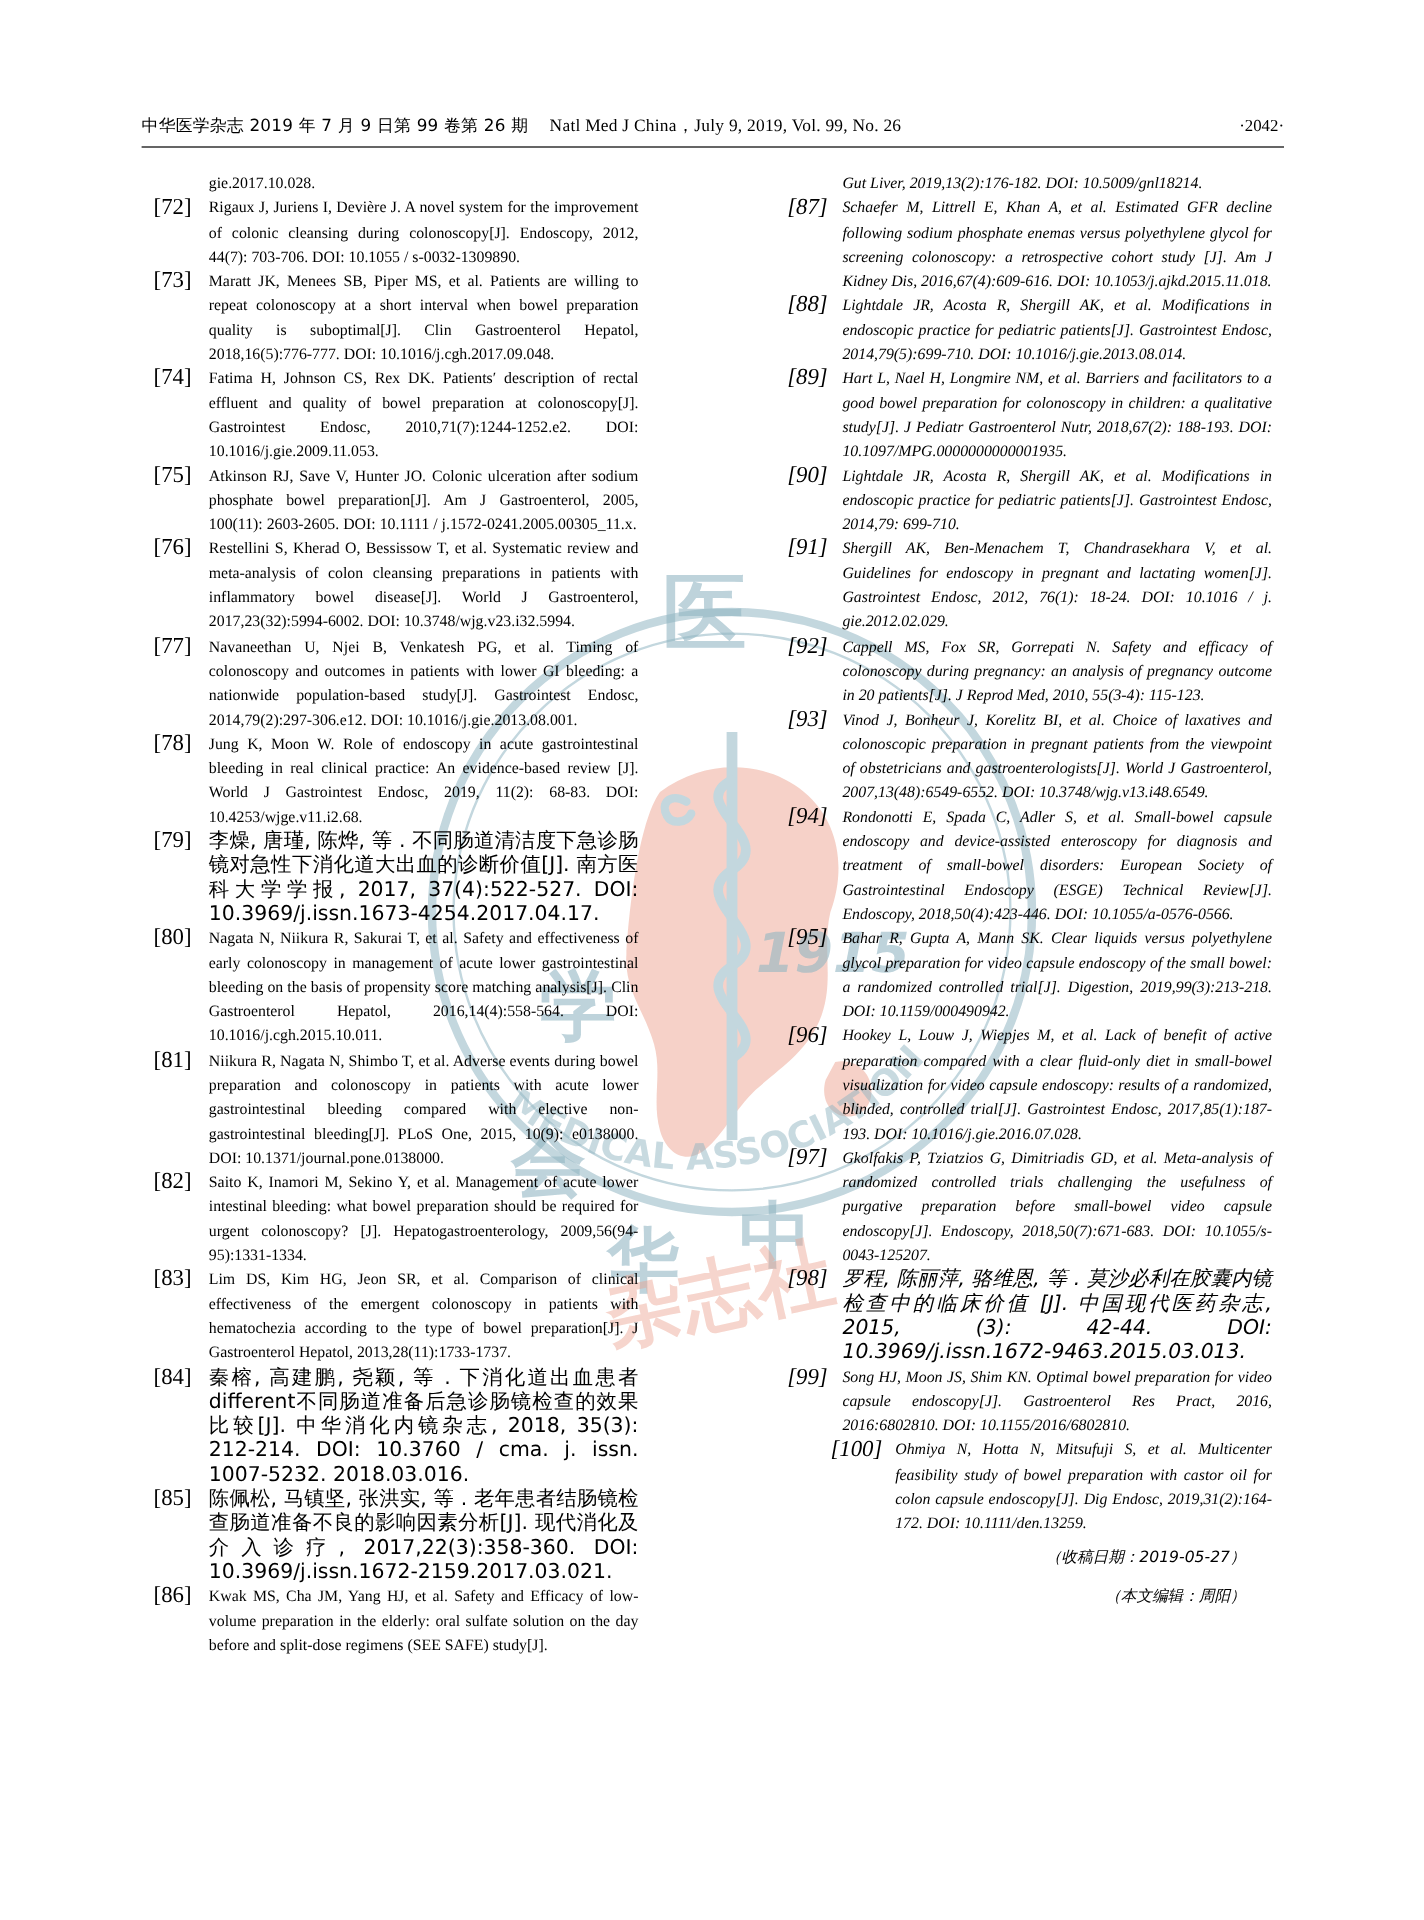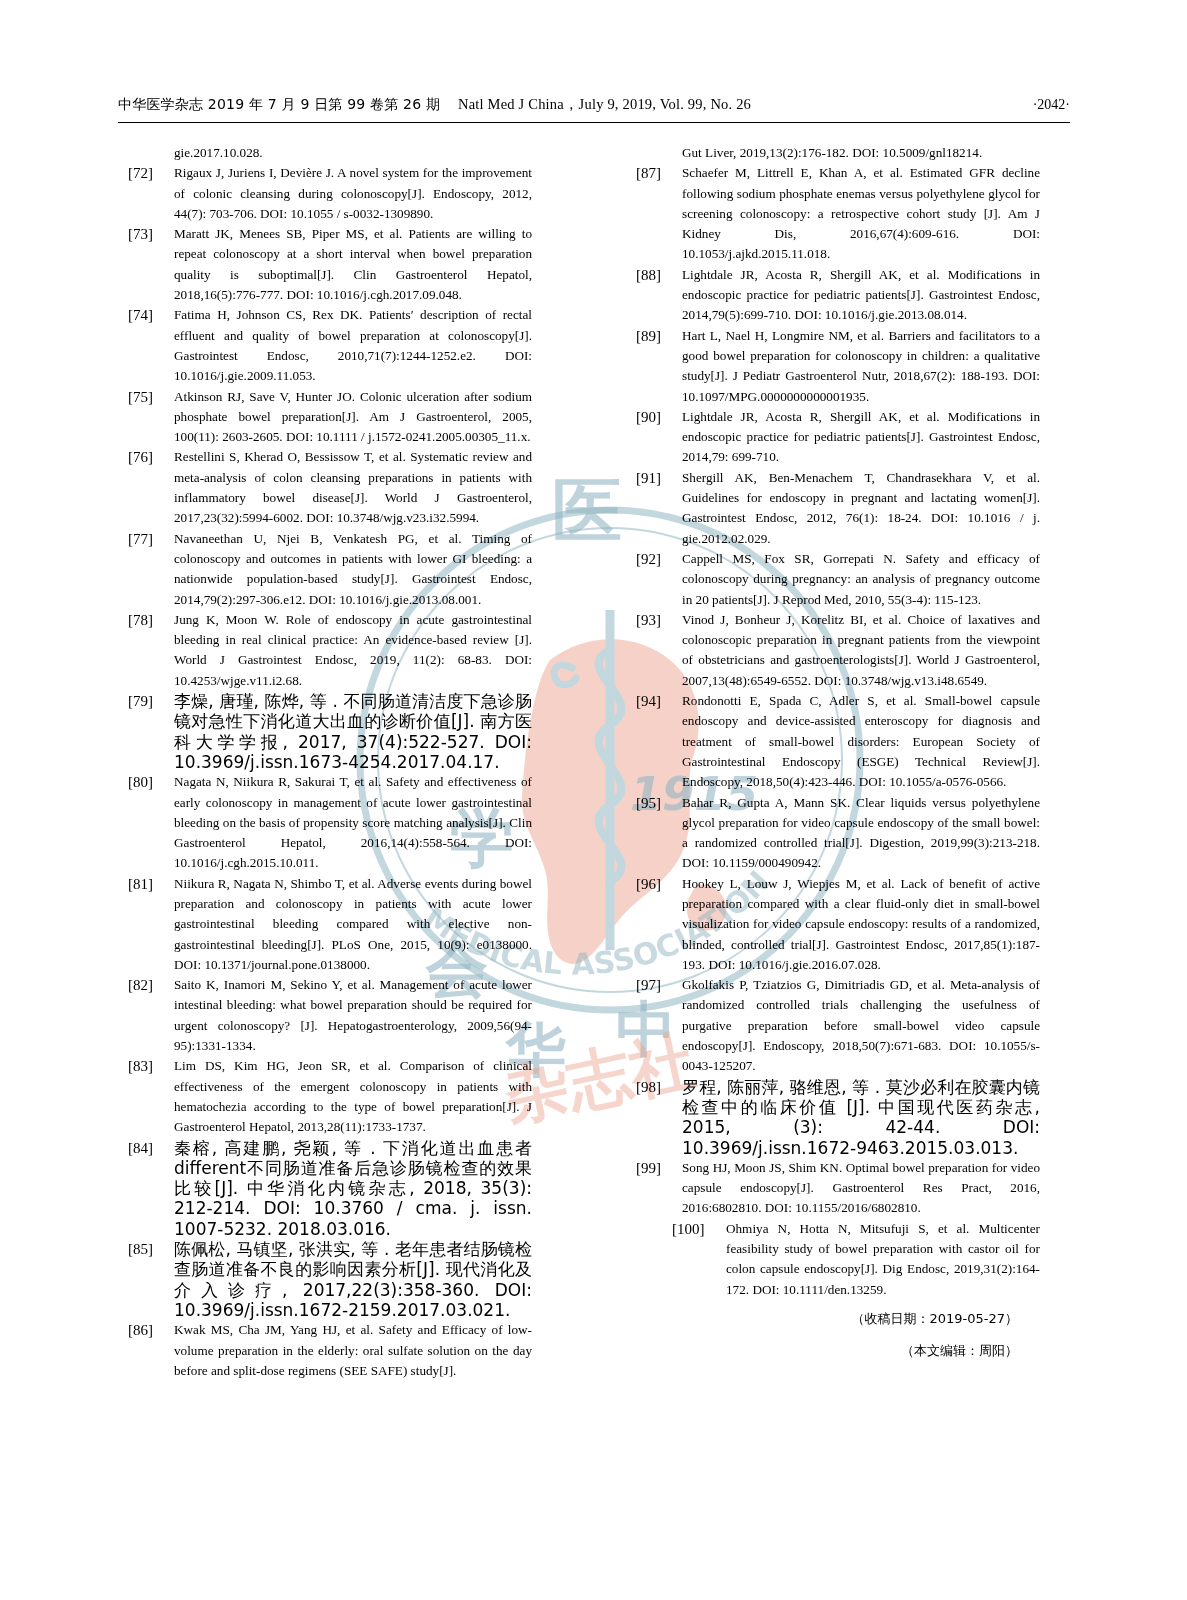--- a/index.html
+++ b/index.html
@@ -54,33 +54,33 @@
   
   .col {
     position: absolute;
     top: 143px;
     width: 404px;
     font-size: 13.2px;
     line-height: 20.3px;
     text-align: justify;
   }
   .col-left { left: 128px; }
-  .col-right { left: 636px; }
+  .col-right { left: 656px; font-style: italic; }
 
   .ref {
     display: flex;
     align-items: flex-start;
     margin-bottom: 0px;
   }
   .ref .num {
     width: 46px;
     flex: 0 0 46px;
     text-align: left;
     white-space: nowrap;
-    font-size: 15px;
+    font-size: 19px;
   }
   .ref .num.indent-r {
     text-align: right;
     padding-right: 8px;
     width: 54px;
     flex: 0 0 54px;
     margin-left: 36px;
   }
   .ref .body {
     flex: 1 1 auto;

